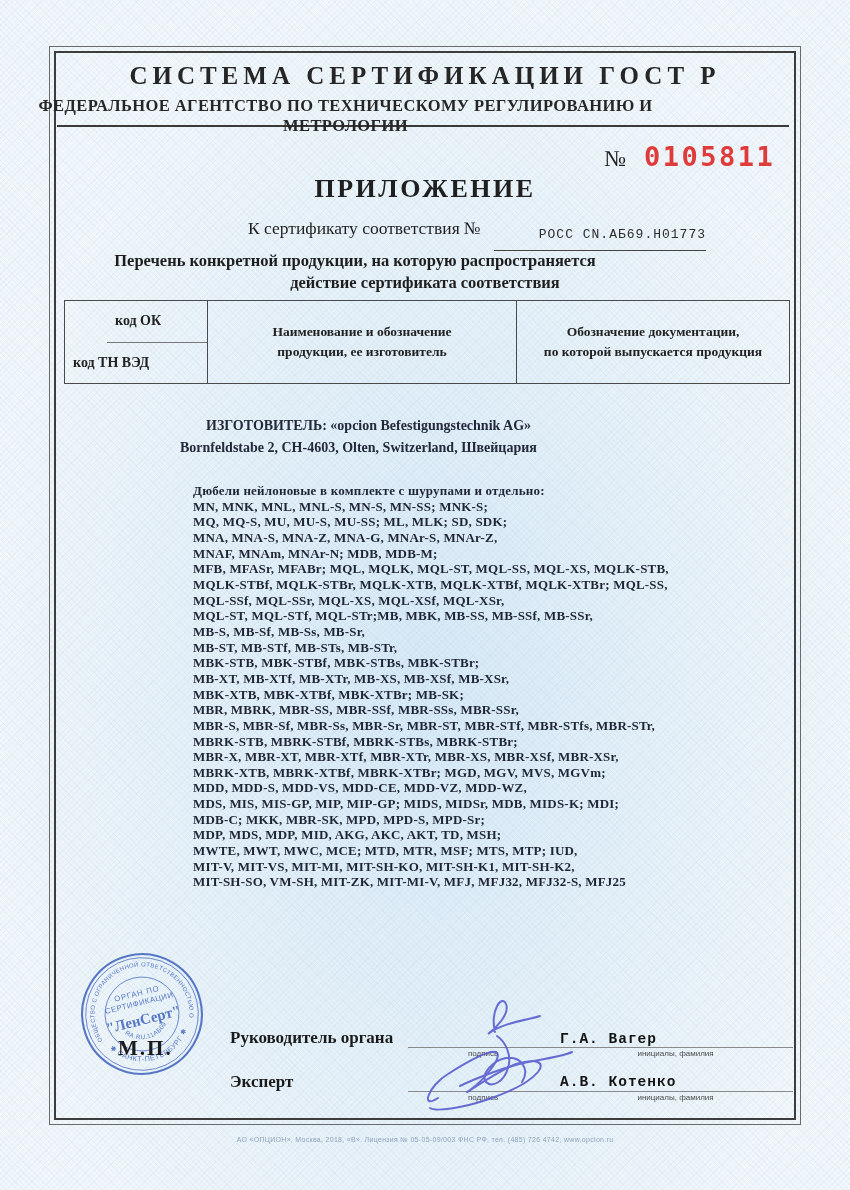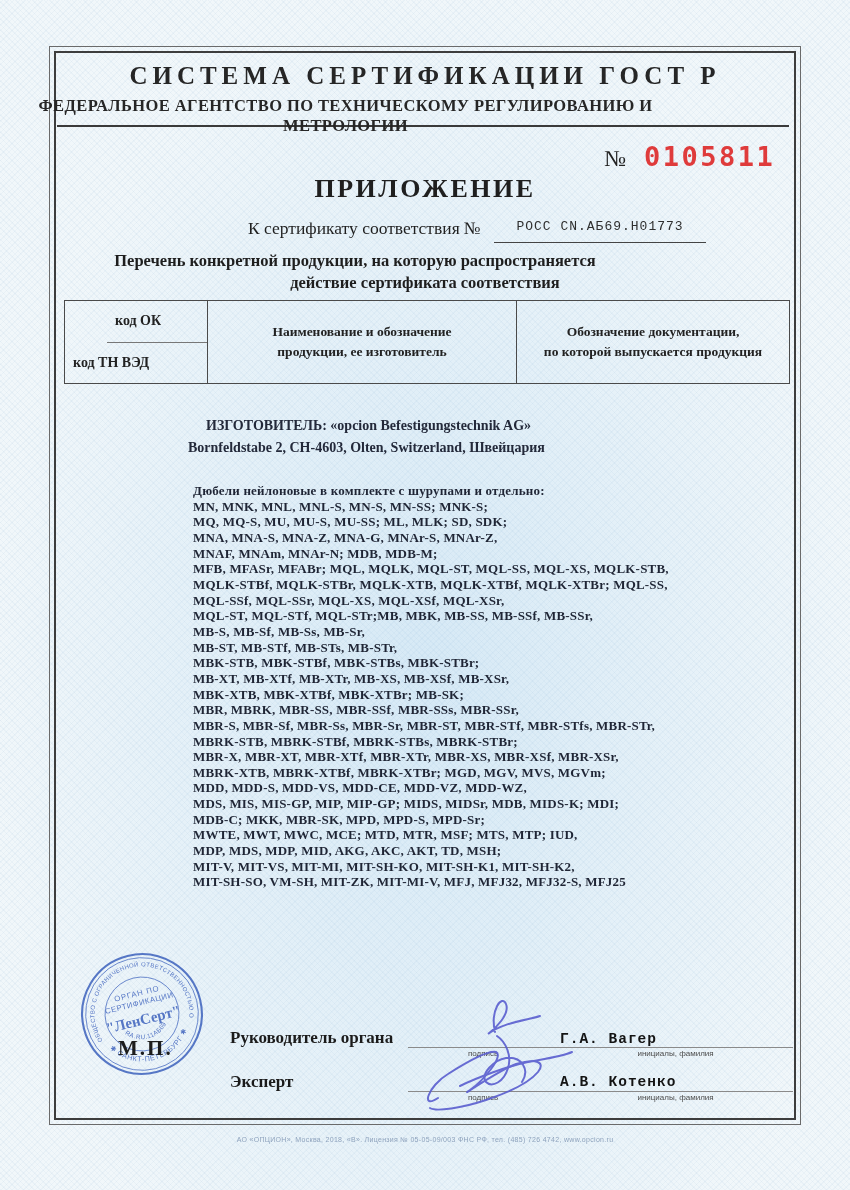--- a/index.html
+++ b/index.html
@@ -23,41 +23,41 @@
   .hdr2{left:0;top:96px;width:691px;text-align:center;font-size:16.5px;font-weight:bold;
         letter-spacing:0.4px;color:#262626;}
   
   .num-sign{left:604px;top:146px;font-size:23px;color:#222;}
   .num-value{left:644px;top:141px;font-family:"DejaVu Sans Mono",monospace;font-weight:bold;
              font-size:27px;letter-spacing:2.5px;color:#df3b3b;}
   .doc-title{left:0;top:174px;width:850px;text-align:center;font-size:26px;font-weight:bold;
              letter-spacing:2.5px;color:#1f1f1f;}
   
   .cert-label{left:248px;top:218px;font-size:17.5px;font-weight:normal;color:#1f1f1f;}
-  .cert-line{left:494px;top:216px;width:212px;height:26px;border-bottom:1.2px solid #444;
-             text-align:center;}
+  .cert-line{left:494px;top:224px;width:212px;height:26px;border-bottom:1.2px solid #444;
+             text-align:right;}
   .cert-value{font-family:"Liberation Mono","DejaVu Sans Mono",monospace;font-size:13px;
               letter-spacing:1px;color:#2e2e2e;}
   .sub1{left:0;top:251px;width:710px;text-align:center;font-size:16.5px;font-weight:bold;color:#1e1e1e;}
   .sub2{left:0;top:273px;width:850px;text-align:center;font-size:16.5px;font-weight:bold;color:#1e1e1e;}
   
   .cert-table{left:64px;top:300px;width:724px;height:82px;border:1.5px solid #4a4a4a;
               display:flex;background:transparent;}
   .ct-col1{width:142px;border-right:1.4px solid #4a4a4a;display:flex;flex-direction:column;}
   .ct-col1 > div{flex:1;display:flex;align-items:center;padding-left:8px;font-size:14px;
                  font-weight:bold;color:#222;}
   .ct-col1 > div:first-child{border-bottom:1px solid #777;margin-left:42px;}
   .ct-col2{width:308px;border-right:1.4px solid #4a4a4a;display:flex;align-items:center;
            justify-content:center;text-align:center;font-size:13.5px;font-weight:bold;
            color:#222;white-space:pre-line;line-height:1.5;}
   .ct-col3{flex:1;display:flex;align-items:center;justify-content:center;text-align:center;
            font-size:13.5px;font-weight:bold;color:#222;white-space:pre-line;line-height:1.5;}
   
   .manu1{left:206px;top:418px;font-size:14px;font-weight:bold;color:#23293a;}
-  .manu2{left:188px;top:440px;font-size:14px;font-weight:bold;color:#23293a;}
+  .manu2{left:180px;top:440px;font-size:14px;font-weight:bold;color:#23293a;}
   
   .prod-list{left:193px;top:483px;width:600px;}
   .prod-list div{font-size:13px;font-weight:bold;color:#1f2535;line-height:15.65px;
                  letter-spacing:0.2px;white-space:nowrap;}
   
   .stamp{left:54px;top:926px;width:176px;height:176px;transform:rotate(-14deg);opacity:0.85;}
   .mp-mark{left:118px;top:1036px;font-size:21px;font-weight:bold;letter-spacing:2px;color:#1c1c1c;}
   
   .sig-label1{left:230px;top:1028px;font-size:17px;font-weight:bold;color:#1b1b1b;}
   .sig-label2{left:230px;top:1072px;font-size:17px;font-weight:bold;color:#1b1b1b;}
@@ -137,22 +137,22 @@
       <div>MB-XT, MB-XTf, MB-XTr, MB-XS, MB-XSf, MB-XSr,</div>
       <div>MBK-XTB, MBK-XTBf, MBK-XTBr; MB-SK;</div>
       <div>MBR, MBRK, MBR-SS, MBR-SSf, MBR-SSs, MBR-SSr,</div>
       <div>MBR-S, MBR-Sf, MBR-Ss, MBR-Sr, MBR-ST, MBR-STf, MBR-STfs, MBR-STr,</div>
       <div>MBRK-STB, MBRK-STBf, MBRK-STBs, MBRK-STBr;</div>
       <div>MBR-X, MBR-XT, MBR-XTf, MBR-XTr, MBR-XS,  MBR-XSf, MBR-XSr,</div>
       <div>MBRK-XTB, MBRK-XTBf, MBRK-XTBr; MGD, MGV, MVS, MGVm;</div>
       <div>MDD, MDD-S, MDD-VS, MDD-CE, MDD-VZ, MDD-WZ,</div>
       <div>MDS, MIS, MIS-GP, MIP, MIP-GP; MIDS, MIDSr, MDB, MIDS-K; MDI;</div>
       <div>MDB-C; MKK, MBR-SK, MPD, MPD-S, MPD-Sr;</div>
+      <div>MDP, MDS, MDP, MID, AKG, AKC, AKT, TD, MSH;</div>
       <div>MWTE, MWT, MWC, MCE; MTD, MTR, MSF; MTS, MTP; IUD,</div>
-      <div>MDP, MDS, MDP, MID, AKG, AKC, AKT, TD, MSH;</div>
       <div>MIT-V,  MIT-VS, MIT-MI, MIT-SH-KO, MIT-SH-K1, MIT-SH-K2,</div>
       <div>MIT-SH-SO, VM-SH, MIT-ZK, MIT-MI-V, MFJ,  MFJ32, MFJ32-S, MFJ25</div>
     </div>
 
   <svg class="abs stamp" viewBox="0 0 200 200">
     <circle cx="100" cy="100" r="68" fill="none" stroke="#3d62bd" stroke-width="2.4"></circle>
     <circle cx="100" cy="100" r="64" fill="none" stroke="#3d62bd" stroke-width="0.9"></circle>
     <circle cx="100" cy="100" r="42" fill="none" stroke="#3d62bd" stroke-width="0.9"></circle>
     <defs>
       <path id="arcTop" d="M 49.3 118.5 A 54 54 0 1 1 150.7 118.5" fill="none"></path>

